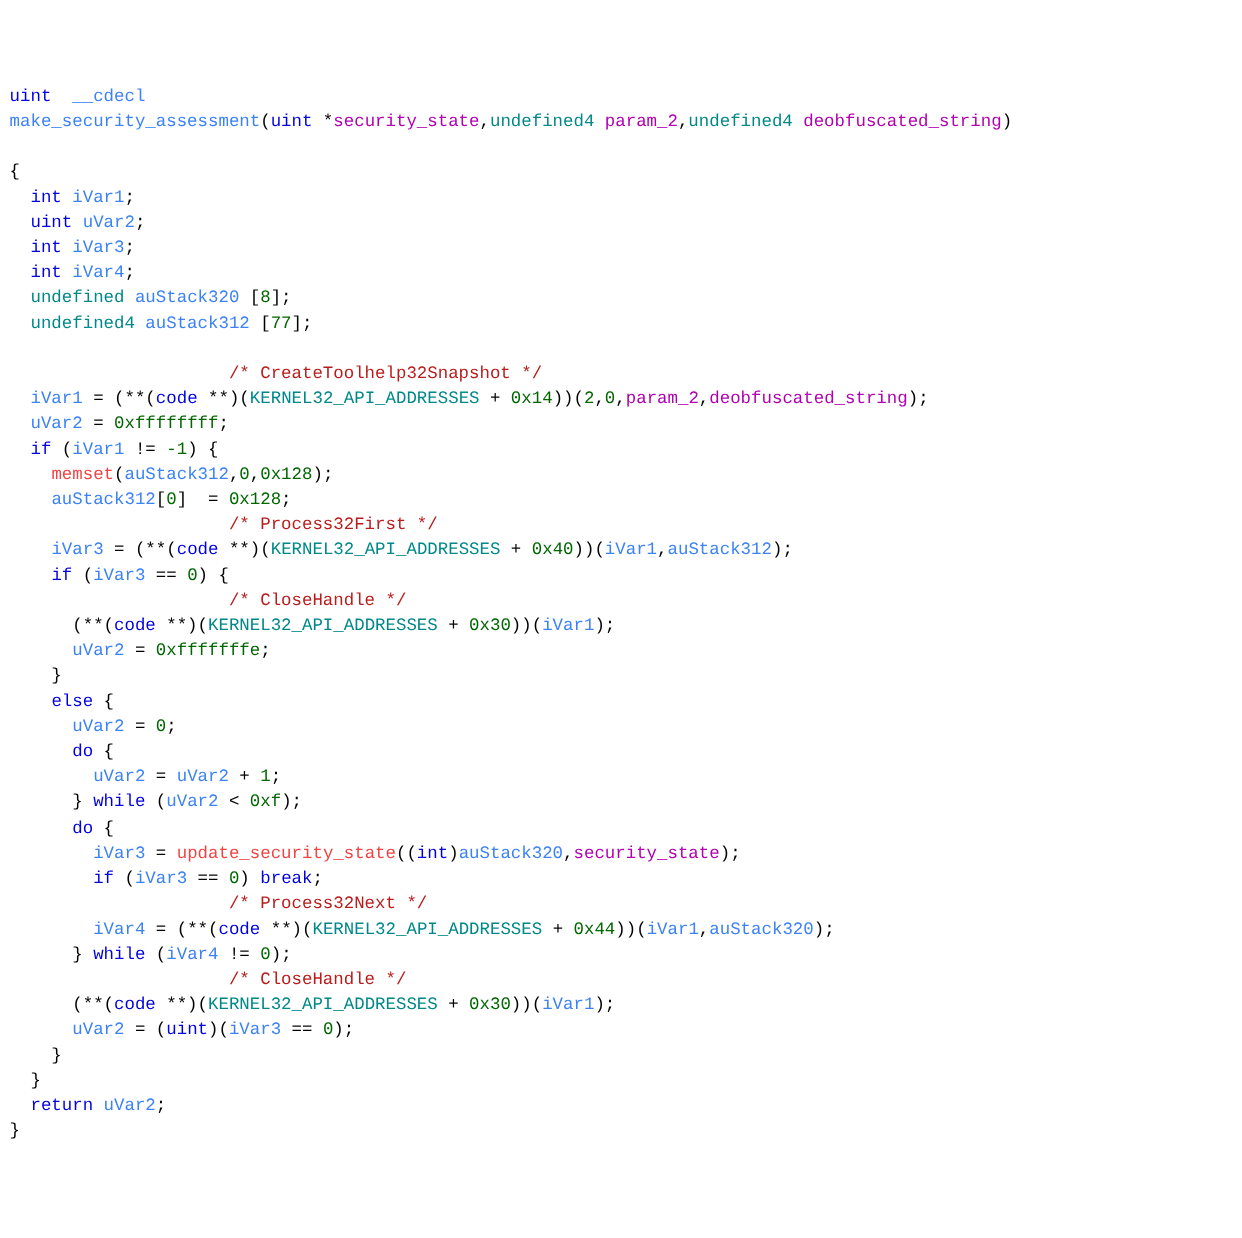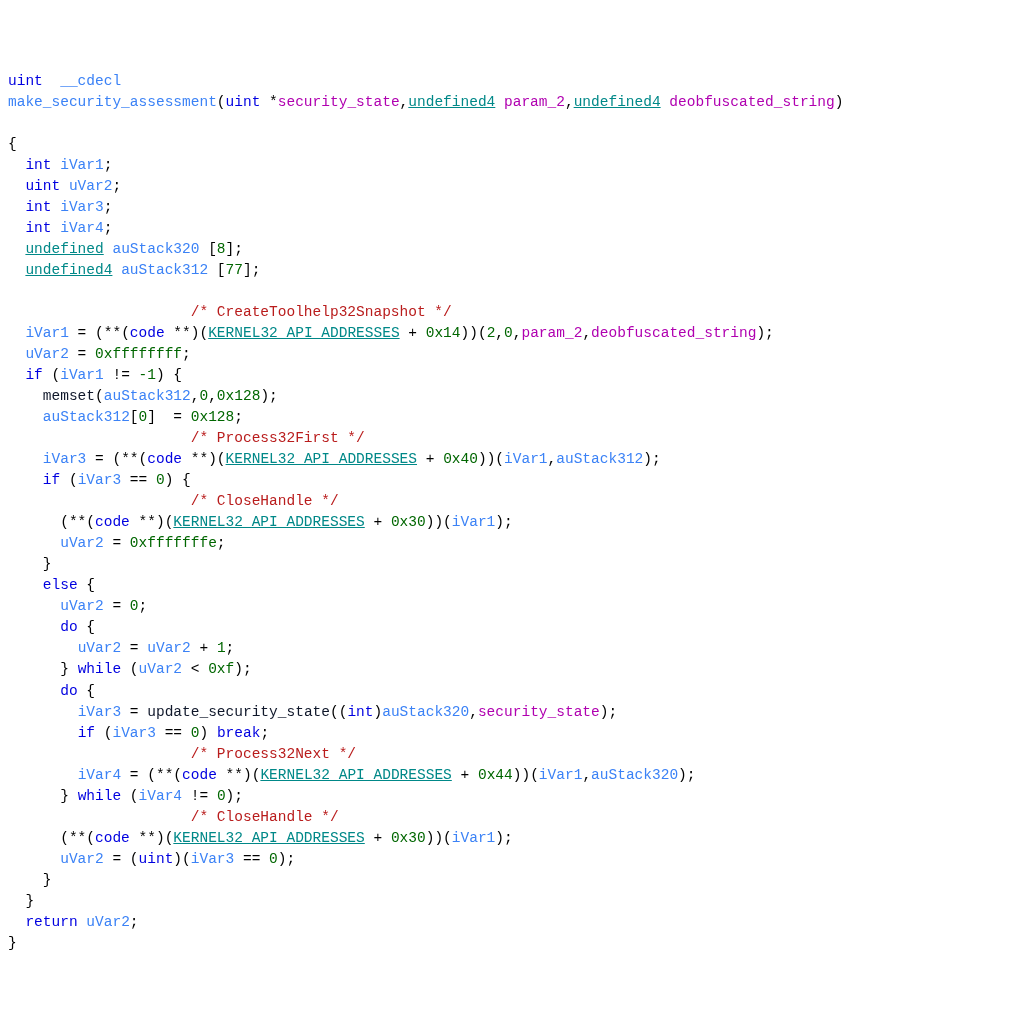--- a/index.html
+++ b/index.html
@@ -8,24 +8,24 @@
     background: #ffffff;
     font-family: "Consolas", "Courier New", monospace;
     font-size: 14.5px;
     line-height: 1.45;
     white-space: pre;
     color: #000000;
   }
   .kw   { color: #0000e0; }       
   .ident-red   { color: #3b82f6; }
   .ident-purple{ color: #b000b0; margin-top: 20px; }
-  .ident-teal  { color: #008888; text-decoration: underline; }
+  .ident-teal  { color: #008888; }
   .comment{ color: #b91c1c; }
   .num  { color: #006600; }
-  .func { color: #0f172a; }
+  .func { color: #ef4444; }
 </style>
 </head>
 <body>
 
 
 <div id="code-container"><div><span class="kw">uint</span><span></span><span>  </span><span class="ident-red">__cdecl</span></div><div><span class="ident-red">make_security_assessment</span><span>(</span><span class="kw">uint</span><span> *</span><span class="ident-purple">security_state</span><span>,</span><span class="ident-teal">undefined4</span><span> </span><span class="ident-purple">param_2</span><span>,</span><span class="ident-teal">undefined4</span><span> </span><span class="ident-purple">deobfuscated_string</span><span>)</span></div><div>&nbsp;</div><div><span>{</span></div><div><span>  </span><span class="kw">int</span><span> </span><span class="ident-red">iVar1</span><span>;</span></div><div><span>  </span><span class="kw">uint</span><span> </span><span class="ident-red">uVar2</span><span>;</span></div><div><span>  </span><span class="kw">int</span><span> </span><span class="ident-red">iVar3</span><span>;</span></div><div><span>  </span><span class="kw">int</span><span> </span><span class="ident-red">iVar4</span><span>;</span></div><div><span>  </span><span class="ident-teal">undefined</span><span> </span><span class="ident-red">auStack320</span><span> [</span><span class="num">8</span><span>];</span></div><div><span>  </span><span class="ident-teal">undefined4</span><span> </span><span class="ident-red">auStack312</span><span> [</span><span class="num">77</span><span>];</span></div><div>&nbsp;</div><div><span>                     </span><span class="comment">/* CreateToolhelp32Snapshot */</span></div><div><span>  </span><span class="ident-red">iVar1</span><span> = (**(</span><span class="kw">code</span><span> **)(</span><span class="ident-teal">KERNEL32_API_ADDRESSES</span><span> + </span><span class="num">0x14</span><span>))(</span><span class="num">2</span><span>,</span><span class="num">0</span><span>,</span><span class="ident-purple">param_2</span><span>,</span><span class="ident-purple">deobfuscated_string</span><span>);</span></div><div><span>  </span><span class="ident-red">uVar2</span><span> = </span><span class="num">0xffffffff</span><span>;</span></div><div><span>  </span><span class="kw">if</span><span> (</span><span class="ident-red">iVar1</span><span> != </span><span class="num">-1</span><span>) {</span></div><div><span>    </span><span class="func">memset</span><span>(</span><span class="ident-red">auStack312</span><span>,</span><span class="num">0</span><span>,</span><span class="num">0x128</span><span>);</span></div><div><span>    </span><span class="ident-red">auStack312</span><span>[</span><span class="num">0</span><span>]  = </span><span class="num">0x128</span><span>;</span></div><div><span>                     </span><span class="comment">/* Process32First */</span></div><div><span>    </span><span class="ident-red">iVar3</span><span> = (**(</span><span class="kw">code</span><span> **)(</span><span class="ident-teal">KERNEL32_API_ADDRESSES</span><span> + </span><span class="num">0x40</span><span>))(</span><span class="ident-red">iVar1</span><span>,</span><span class="ident-red">auStack312</span><span>);</span></div><div><span>    </span><span class="kw">if</span><span> (</span><span class="ident-red">iVar3</span><span> == </span><span class="num">0</span><span>) {</span></div><div><span>                     </span><span class="comment">/* CloseHandle */</span></div><div><span>      (**(</span><span class="kw">code</span><span> **)(</span><span class="ident-teal">KERNEL32_API_ADDRESSES</span><span> + </span><span class="num">0x30</span><span>))(</span><span class="ident-red">iVar1</span><span>);</span></div><div><span>      </span><span class="ident-red">uVar2</span><span> = </span><span class="num">0xfffffffe</span><span>;</span></div><div><span>    }</span></div><div><span>    </span><span class="kw">else</span><span> {</span></div><div><span>      </span><span class="ident-red">uVar2</span><span> = </span><span class="num">0</span><span>;</span></div><div><span>      </span><span class="kw">do</span><span> {</span></div><div><span>        </span><span class="ident-red">uVar2</span><span> = </span><span class="ident-red">uVar2</span><span> + </span><span class="num">1</span><span>;</span></div><div><span>      } </span><span class="kw">while</span><span> (</span><span class="ident-red">uVar2</span><span> &lt; </span><span class="num">0xf</span><span>);</span></div><div><span>      </span><span class="kw">do</span><span> {</span></div><div><span>        </span><span class="ident-red">iVar3</span><span> = </span><span class="func">update_security_state</span><span>((</span><span class="kw">int</span><span>)</span><span class="ident-red">auStack320</span><span>,</span><span class="ident-purple">security_state</span><span>);</span></div><div><span>        </span><span class="kw">if</span><span> (</span><span class="ident-red">iVar3</span><span> == </span><span class="num">0</span><span>) </span><span class="kw">break</span><span>;</span></div><div><span>                     </span><span class="comment">/* Process32Next */</span></div><div><span>        </span><span class="ident-red">iVar4</span><span> = (**(</span><span class="kw">code</span><span> **)(</span><span class="ident-teal">KERNEL32_API_ADDRESSES</span><span> + </span><span class="num">0x44</span><span>))(</span><span class="ident-red">iVar1</span><span>,</span><span class="ident-red">auStack320</span><span>);</span></div><div><span>      } </span><span class="kw">while</span><span> (</span><span class="ident-red">iVar4</span><span> != </span><span class="num">0</span><span>);</span></div><div><span>                     </span><span class="comment">/* CloseHandle */</span></div><div><span>      (**(</span><span class="kw">code</span><span> **)(</span><span class="ident-teal">KERNEL32_API_ADDRESSES</span><span> + </span><span class="num">0x30</span><span>))(</span><span class="ident-red">iVar1</span><span>);</span></div><div><span>      </span><span class="ident-red">uVar2</span><span> = (</span><span class="kw">uint</span><span>)(</span><span class="ident-red">iVar3</span><span> == </span><span class="num">0</span><span>);</span></div><div><span>    }</span></div><div><span>  }</span></div><div><span>  </span><span class="kw">return</span><span> </span><span class="ident-red">uVar2</span><span>;</span></div><div><span>}</span></div></div>
 
 
 
 </body></html>

